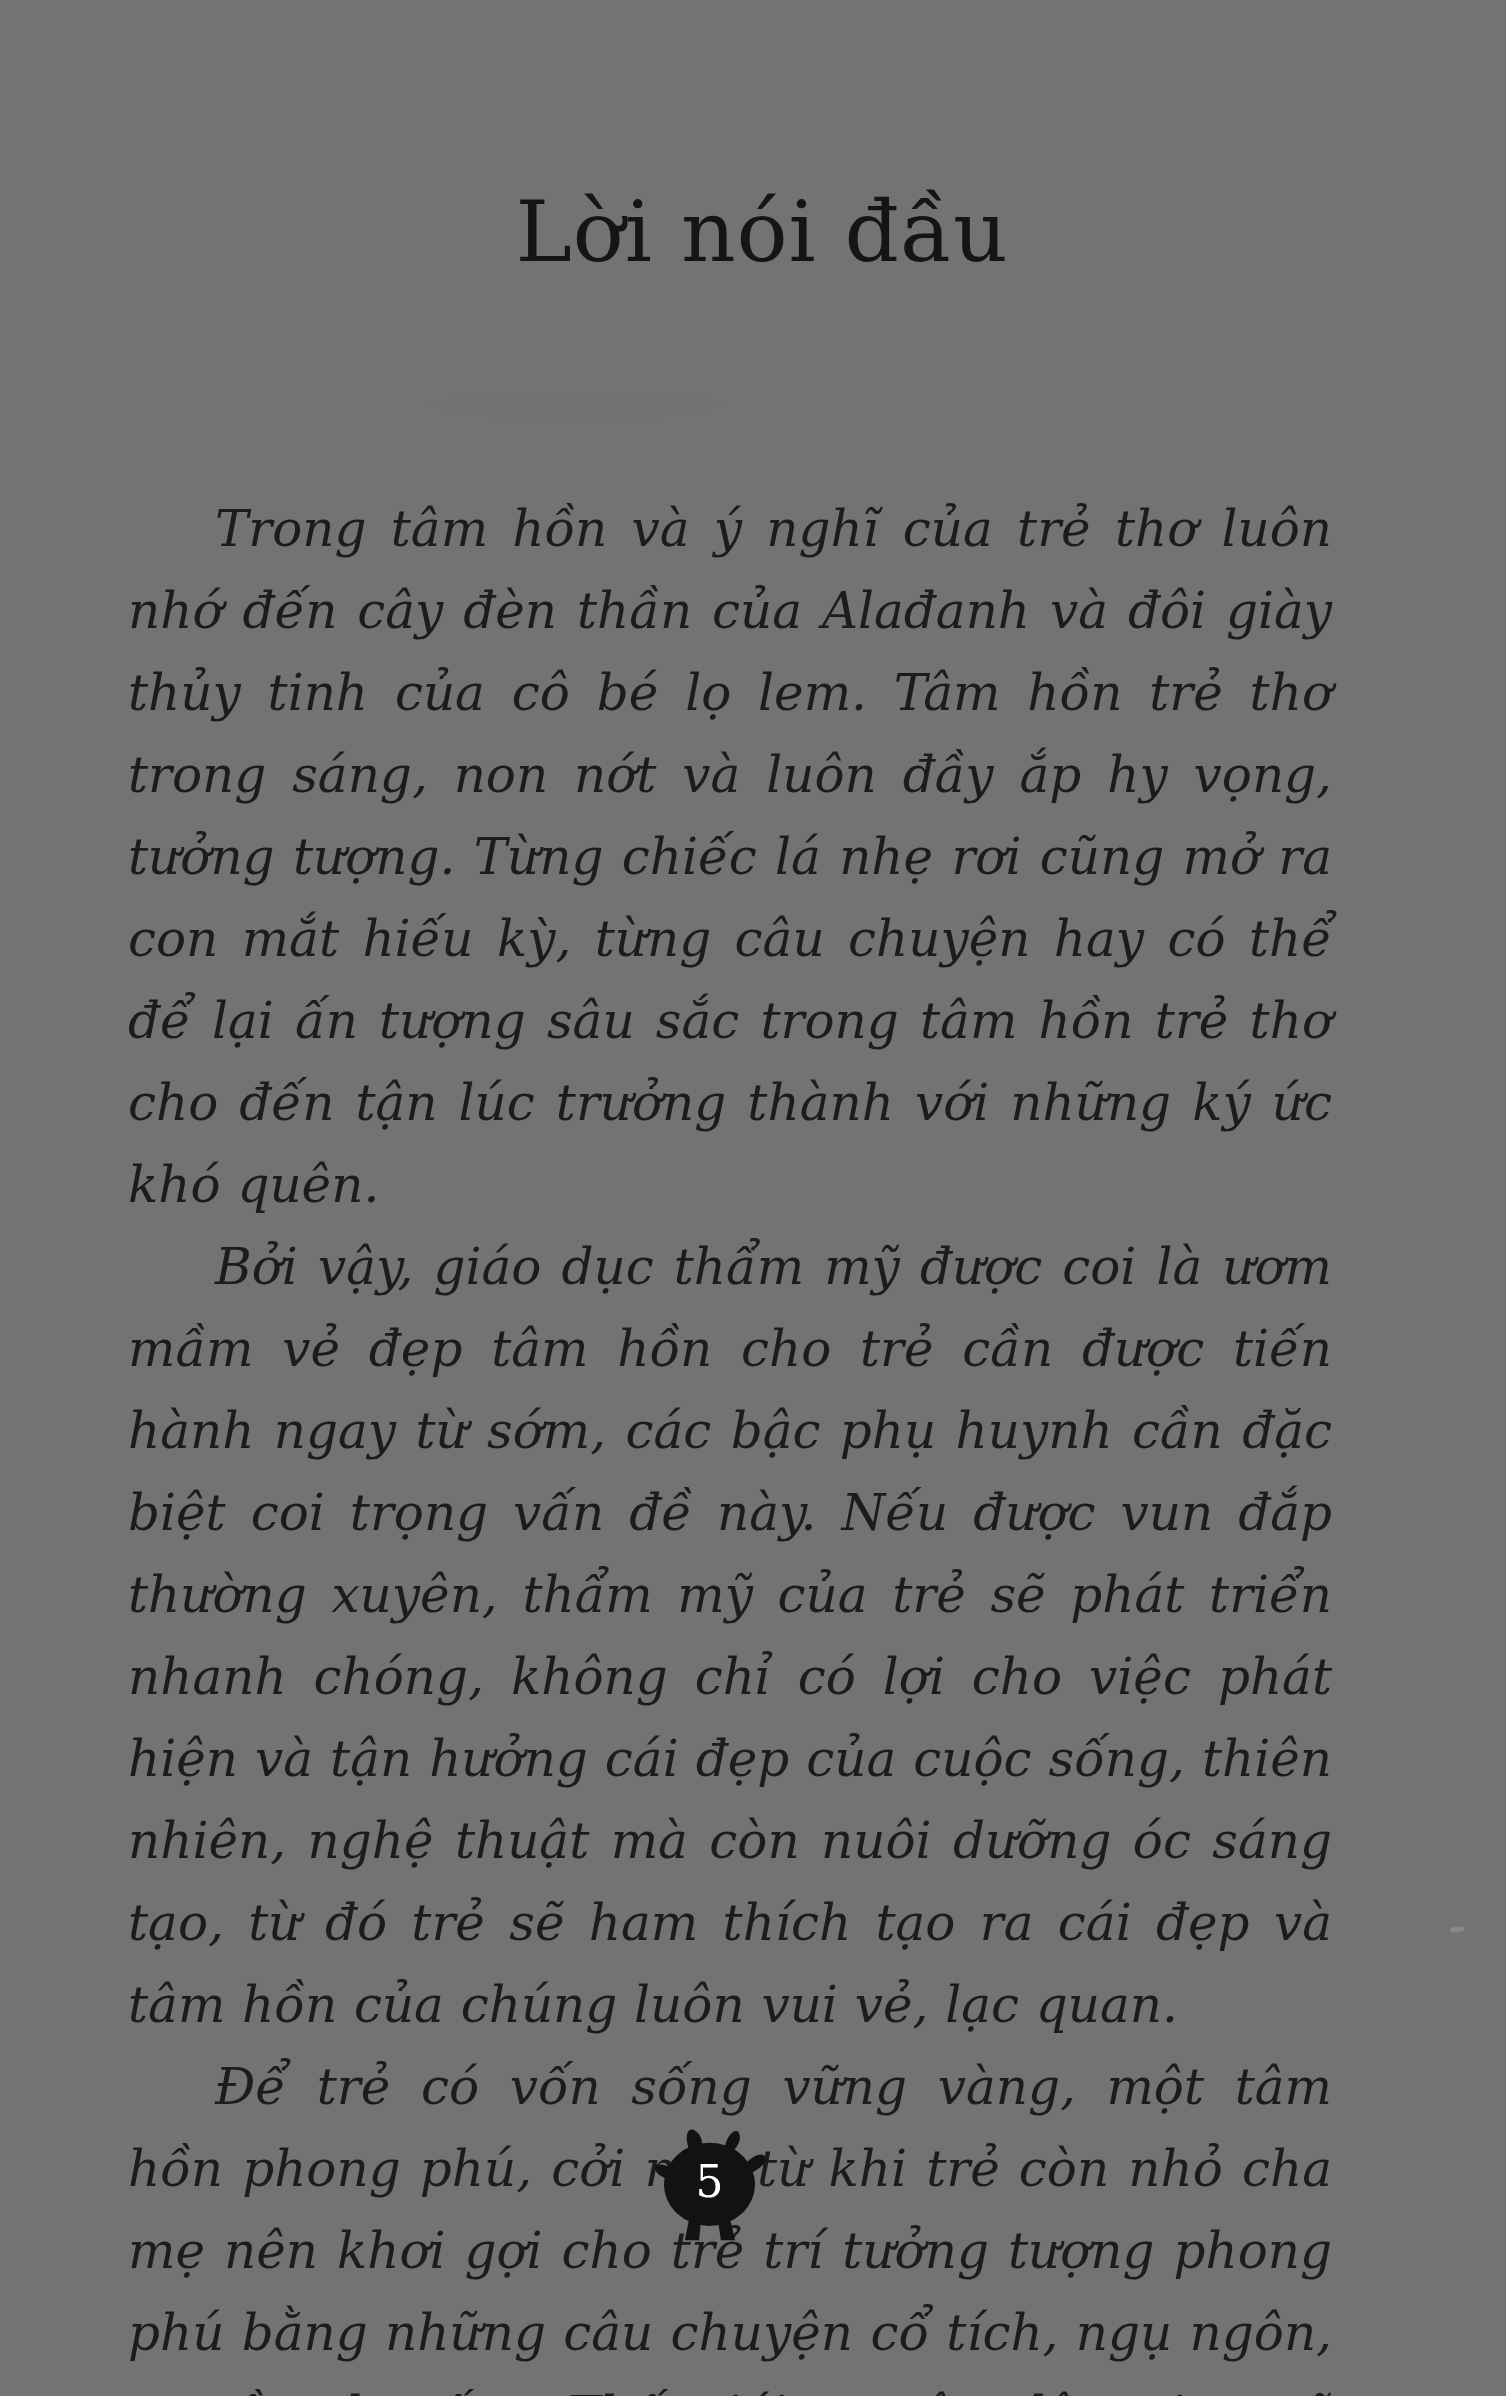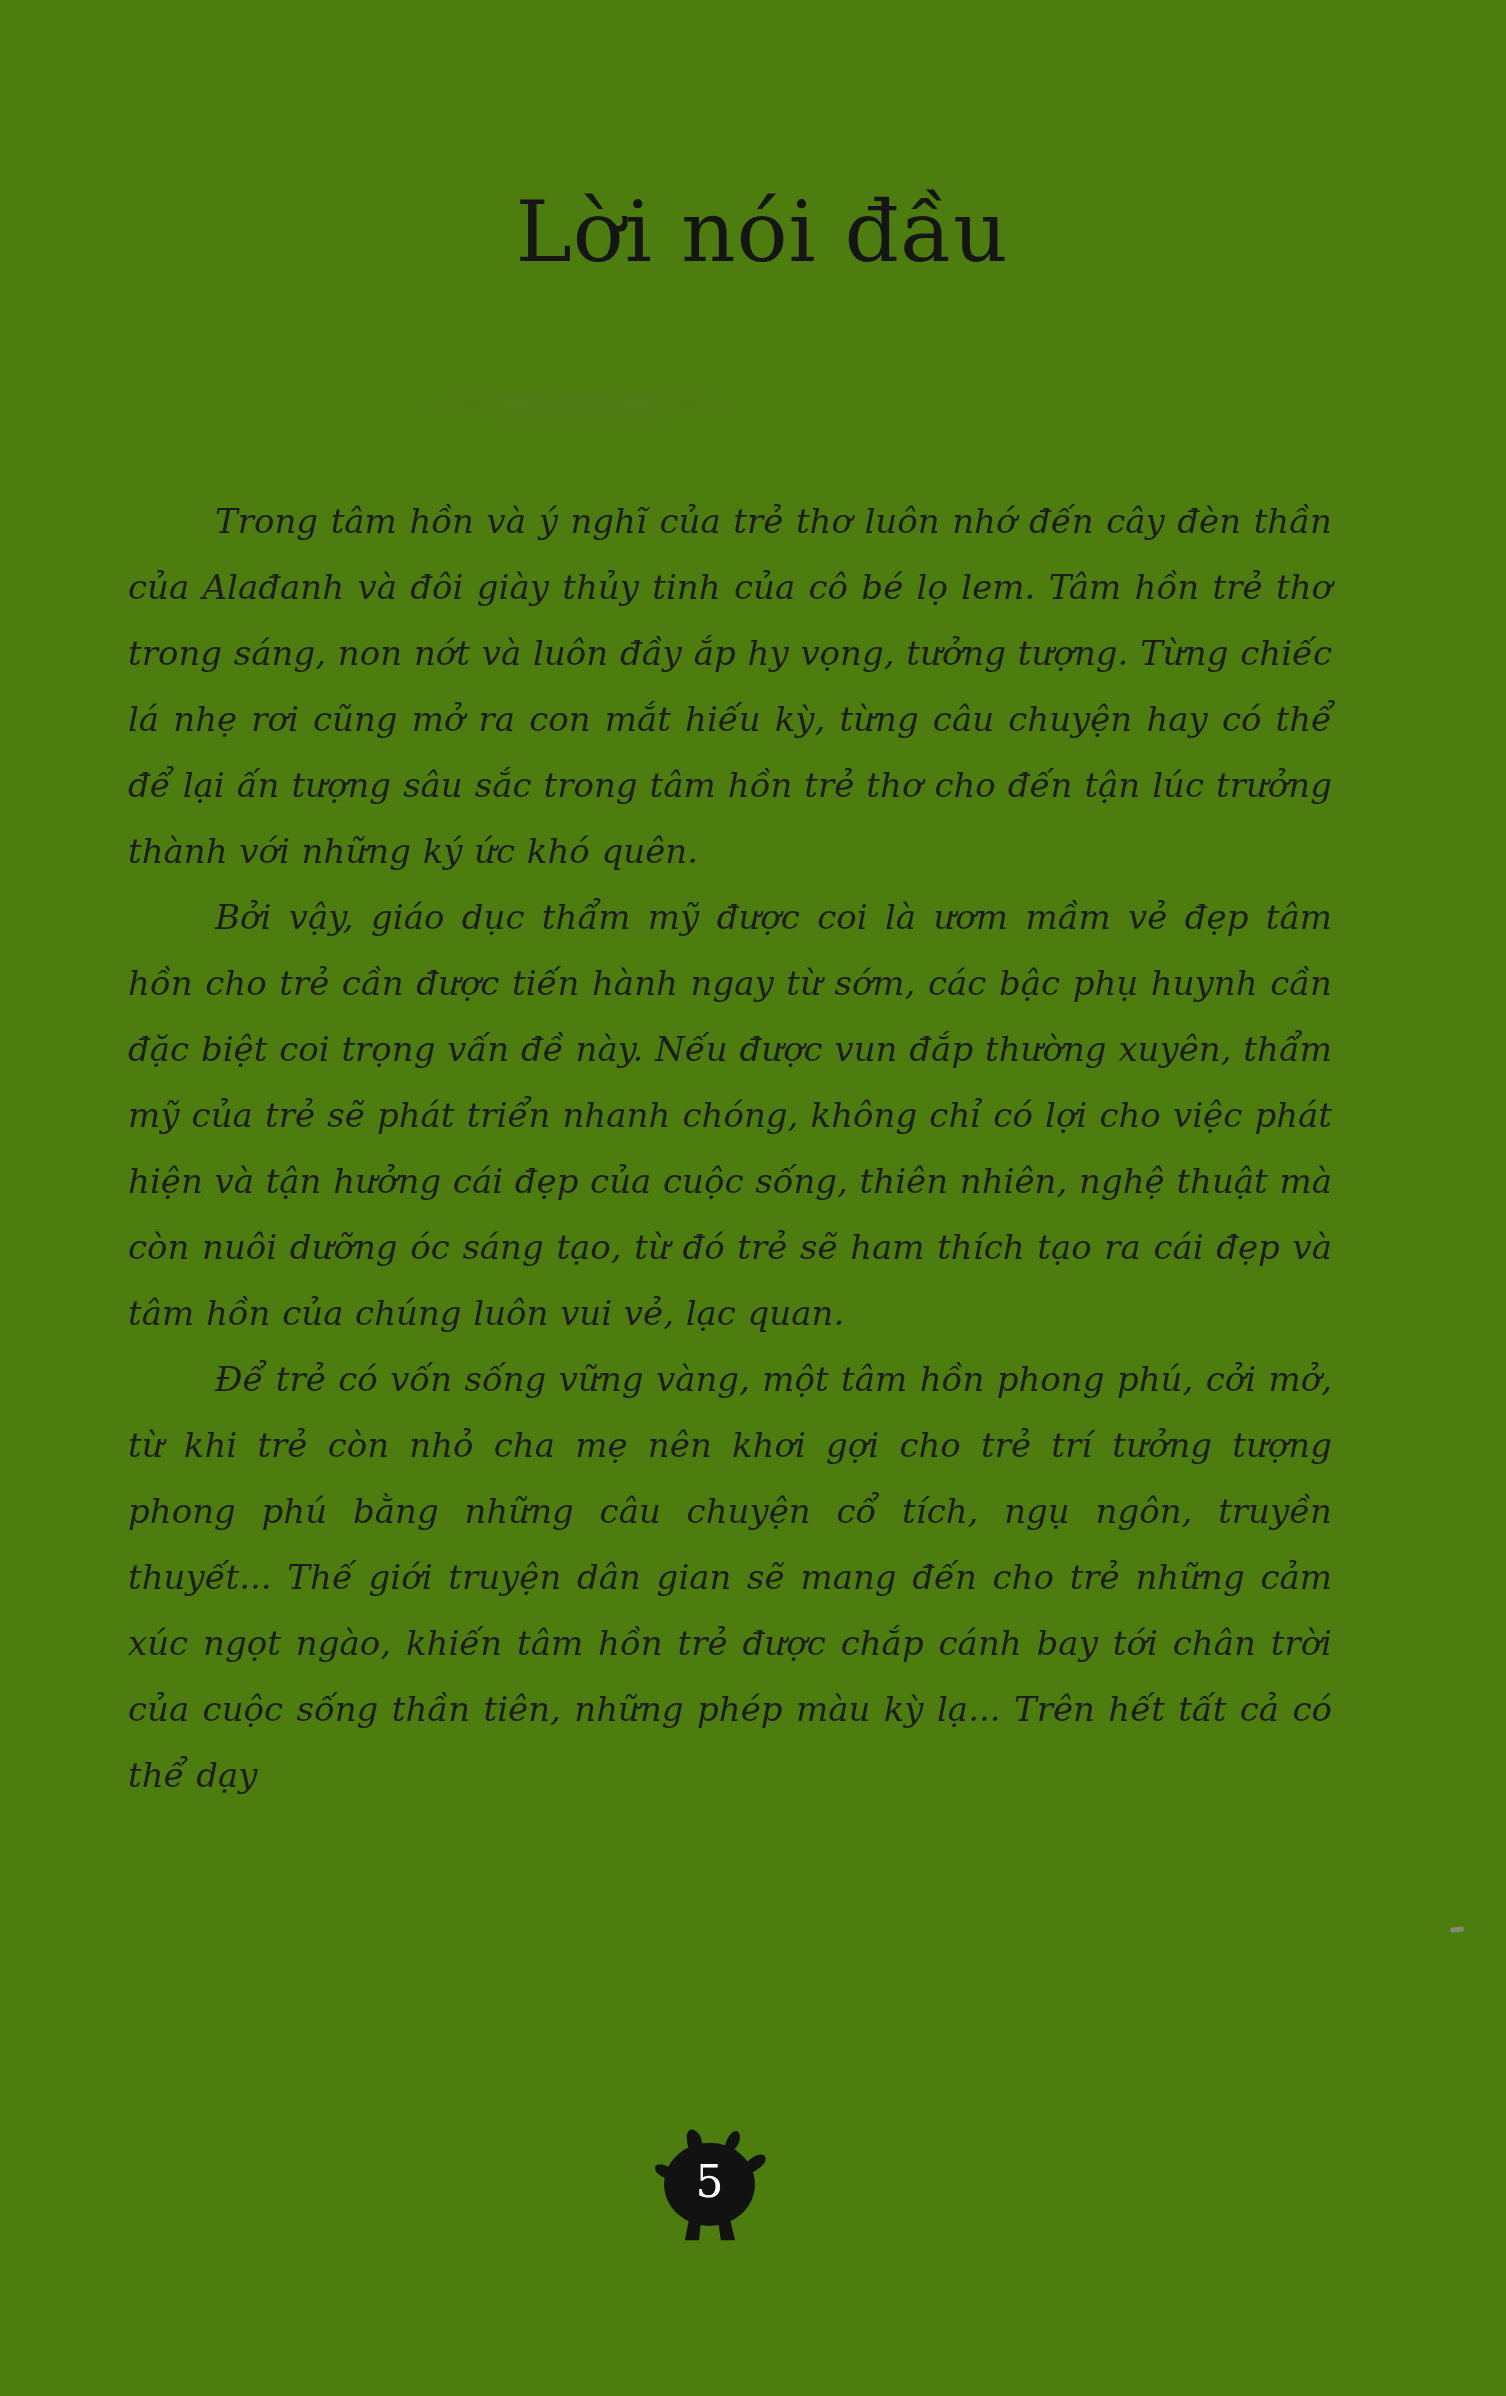--- a/index.html
+++ b/index.html
@@ -8,21 +8,21 @@
   }
   body {
     width: 1507px;
     height: 2396px;
     overflow: hidden;
   }
   .page {
     position: relative;
     width: 1507px;
     height: 2396px;
-    background: #4d7c0f;
+    background: #737373;
     color: #1c1c1c;
     font-family: "DejaVu Serif", "Liberation Serif", serif;
   }
   
   .smudge {
     position: absolute;
     left: 407px;
     top: 386px;
     width: 341px;
     height: 38px;
@@ -42,22 +42,22 @@
     font-family: "DejaVu Serif", "Liberation Serif", serif;
   }
   .body-text {
     position: absolute;
     top: 488px;
     left: 128px;
     width: 1204px;
   }
   .body-text p {
     font-style: italic;
-    font-size: 34px;
-    line-height: 66px;
+    font-size: 50px;
+    line-height: 82px;
     text-align: justify;
     text-indent: 87px;
     color: #1c1c1c;
     word-spacing: 0.9px;
   }
   .ornament {
     position: absolute;
     left: 647px;
     top: 2116px;
     width: 125px;

